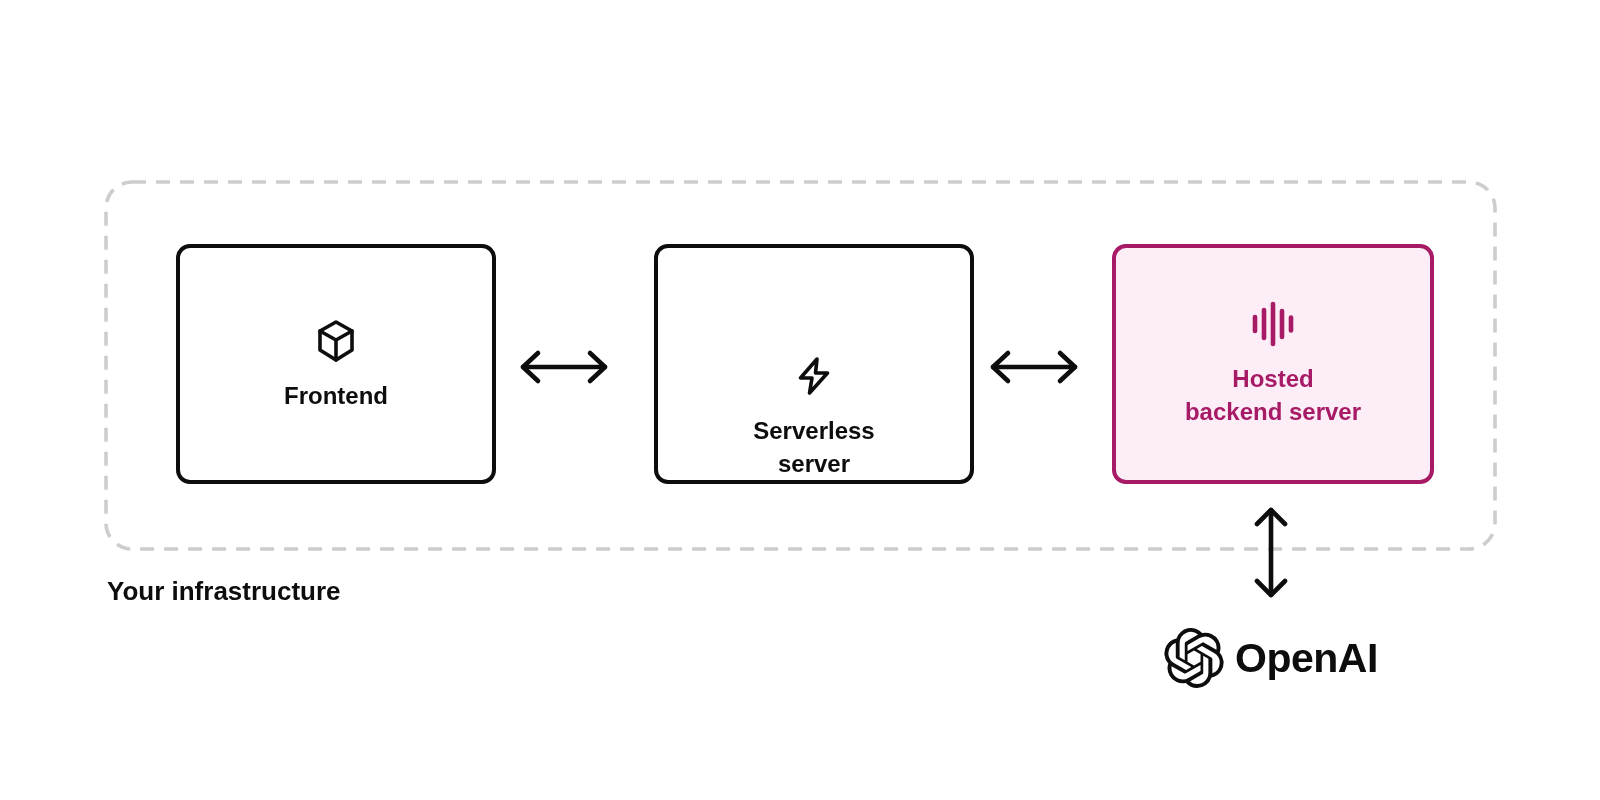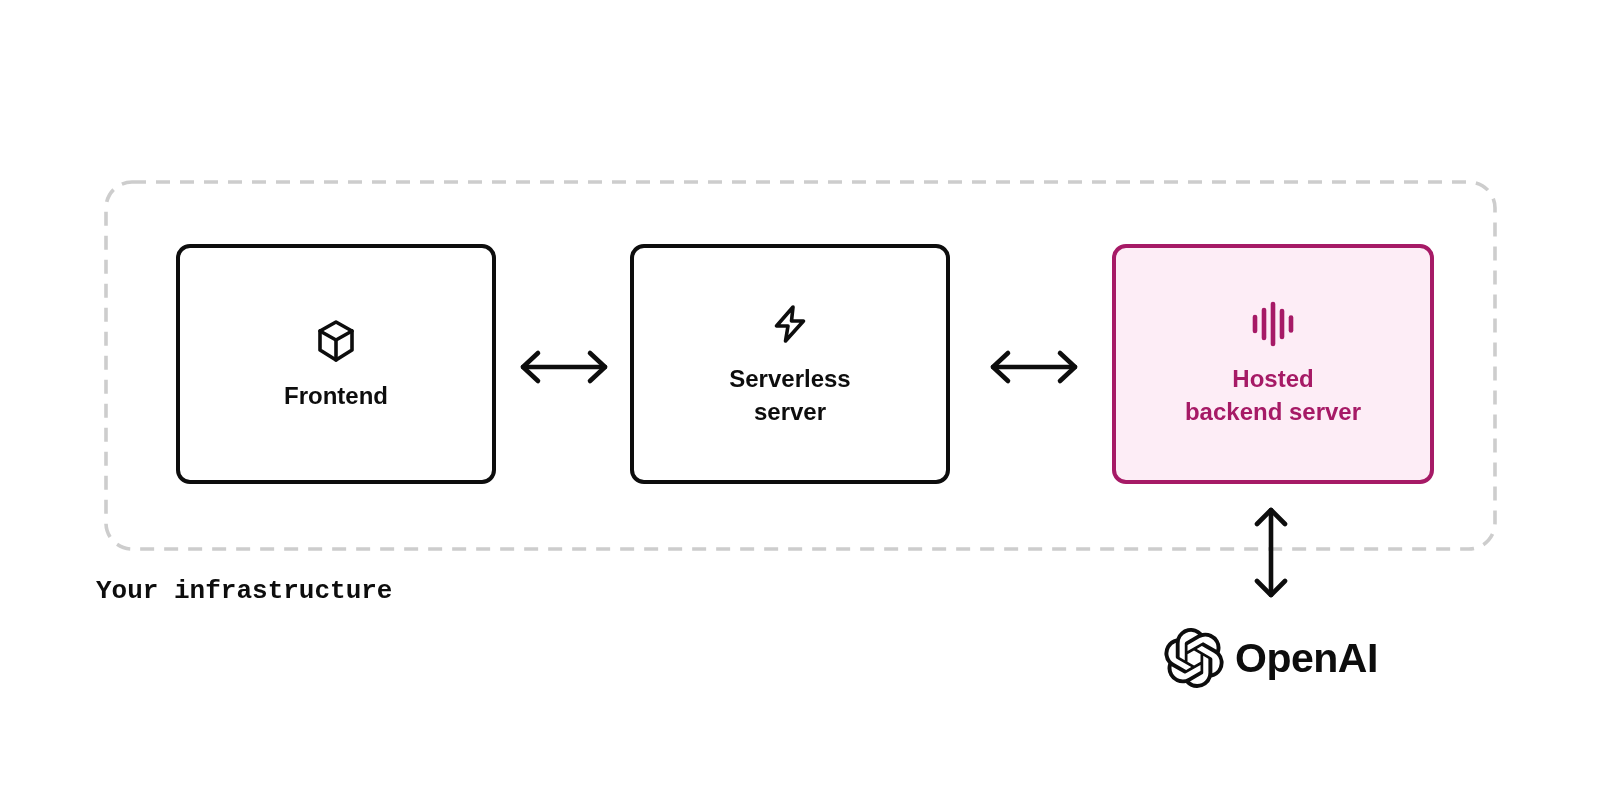--- a/index.html
+++ b/index.html
@@ -36,21 +36,21 @@
     height: 240px;
     background: var(--bg);
     border: 4.5px solid var(--ink);
     border-radius: 14px;
     display: flex;
     flex-direction: column;
     align-items: center;
     justify-content: center;
   }
   .node.frontend   { left: 176px; }
-  .node.backend    { left: 630px; }
+  .node.backend    { left: 654px; justify-content: flex-end; }
   .node.realtime   {
     left: 1112px;
     width: 322px;
     border-color: var(--accent);
     background: var(--accentBg);
     color: var(--accent);
   }
   .node .icon {
     display: block;
     width: 48px;
@@ -81,26 +81,25 @@
   .v-arrow {
     position: absolute;
     left: 1251px;
     top: 503px;
     width: 40px;
     height: 99px;
     color: var(--ink);
   }
   .infra-label {
     position: absolute;
-    left: 96px;
+    left: 107px;
     top: 576px;
     font-size: 26px;
     font-weight: 700;
     color: var(--ink);
-    font-family: Liberation Mono, monospace;
   }
   .openai-group {
     position: absolute;
     left: 1164px;
     top: 628px;
     display: flex;
     align-items: center;
     gap: 11px;
   }
   .openai-mark {

